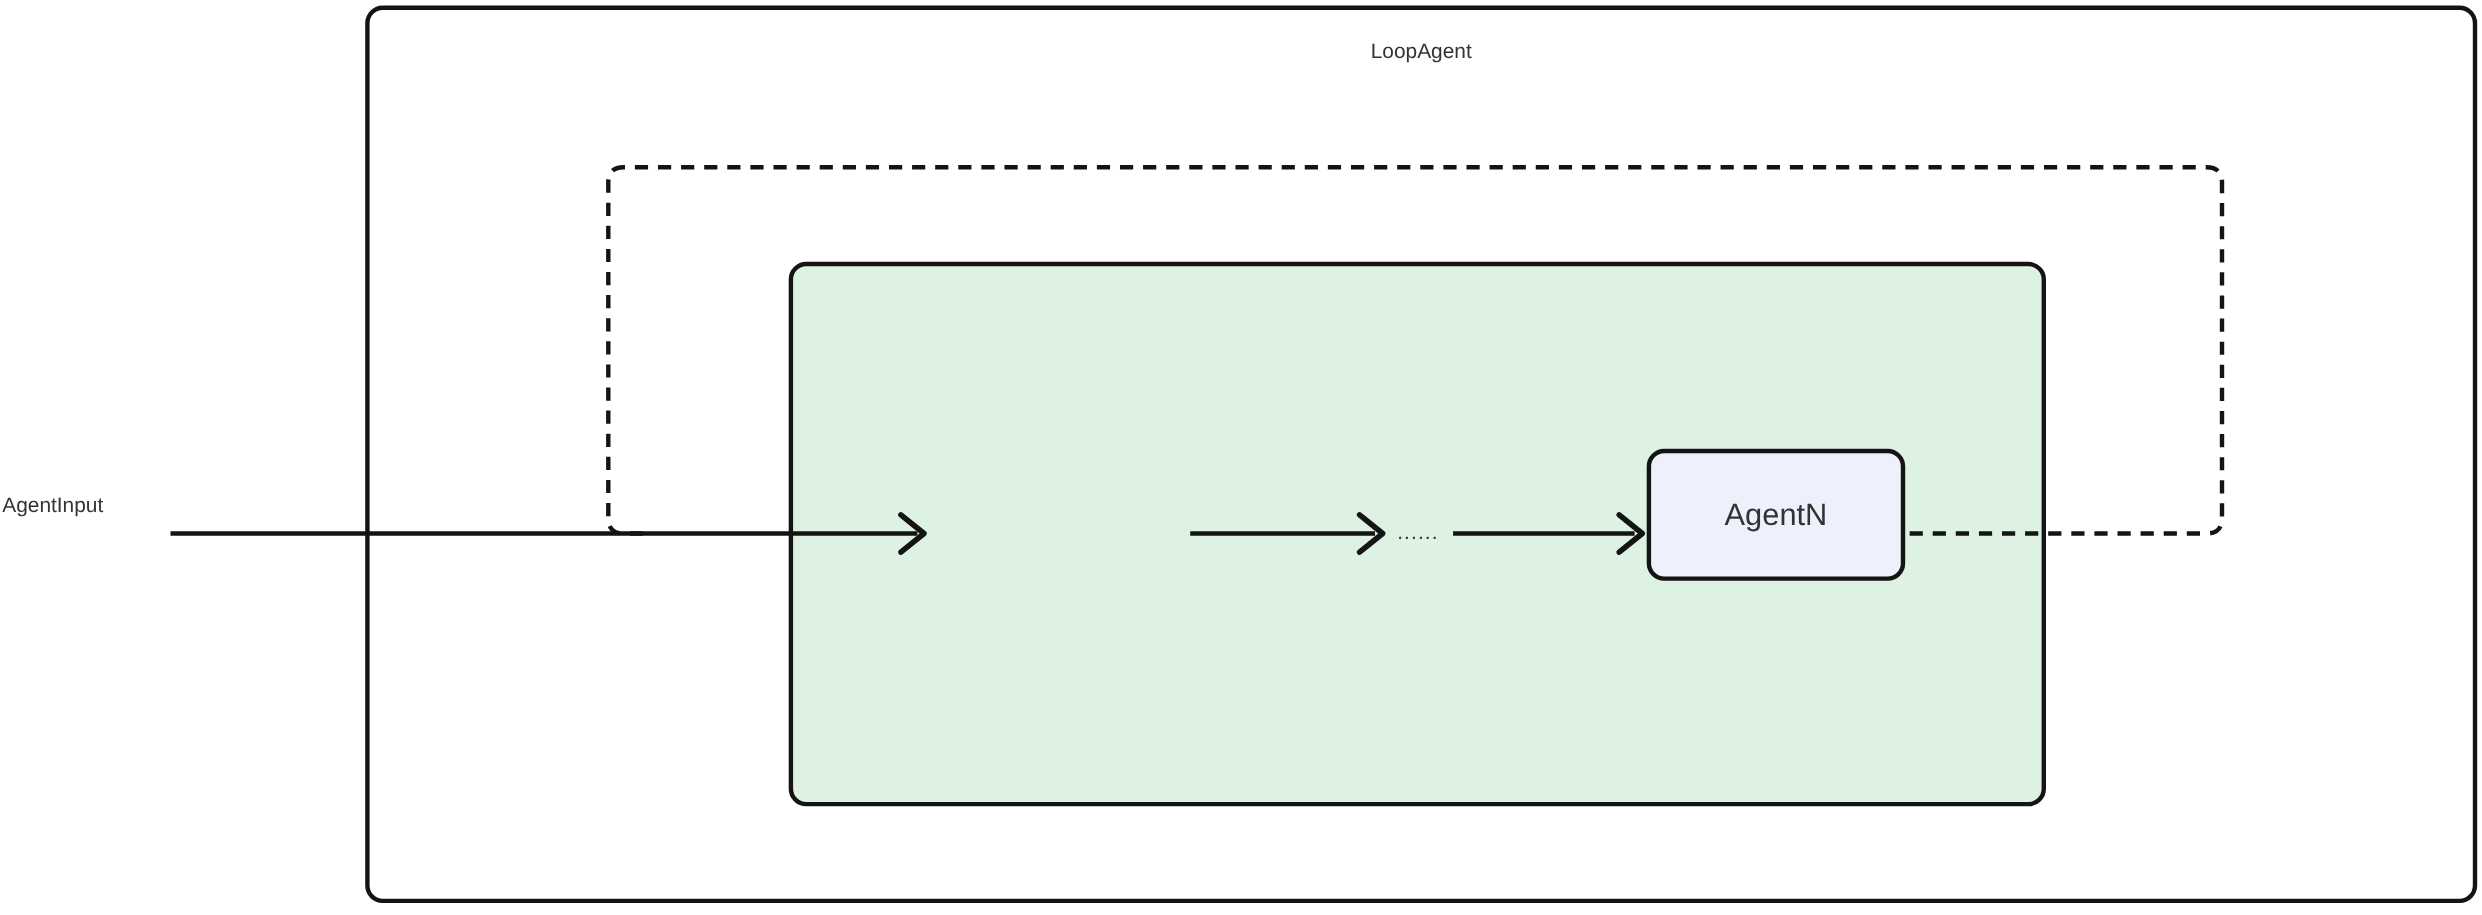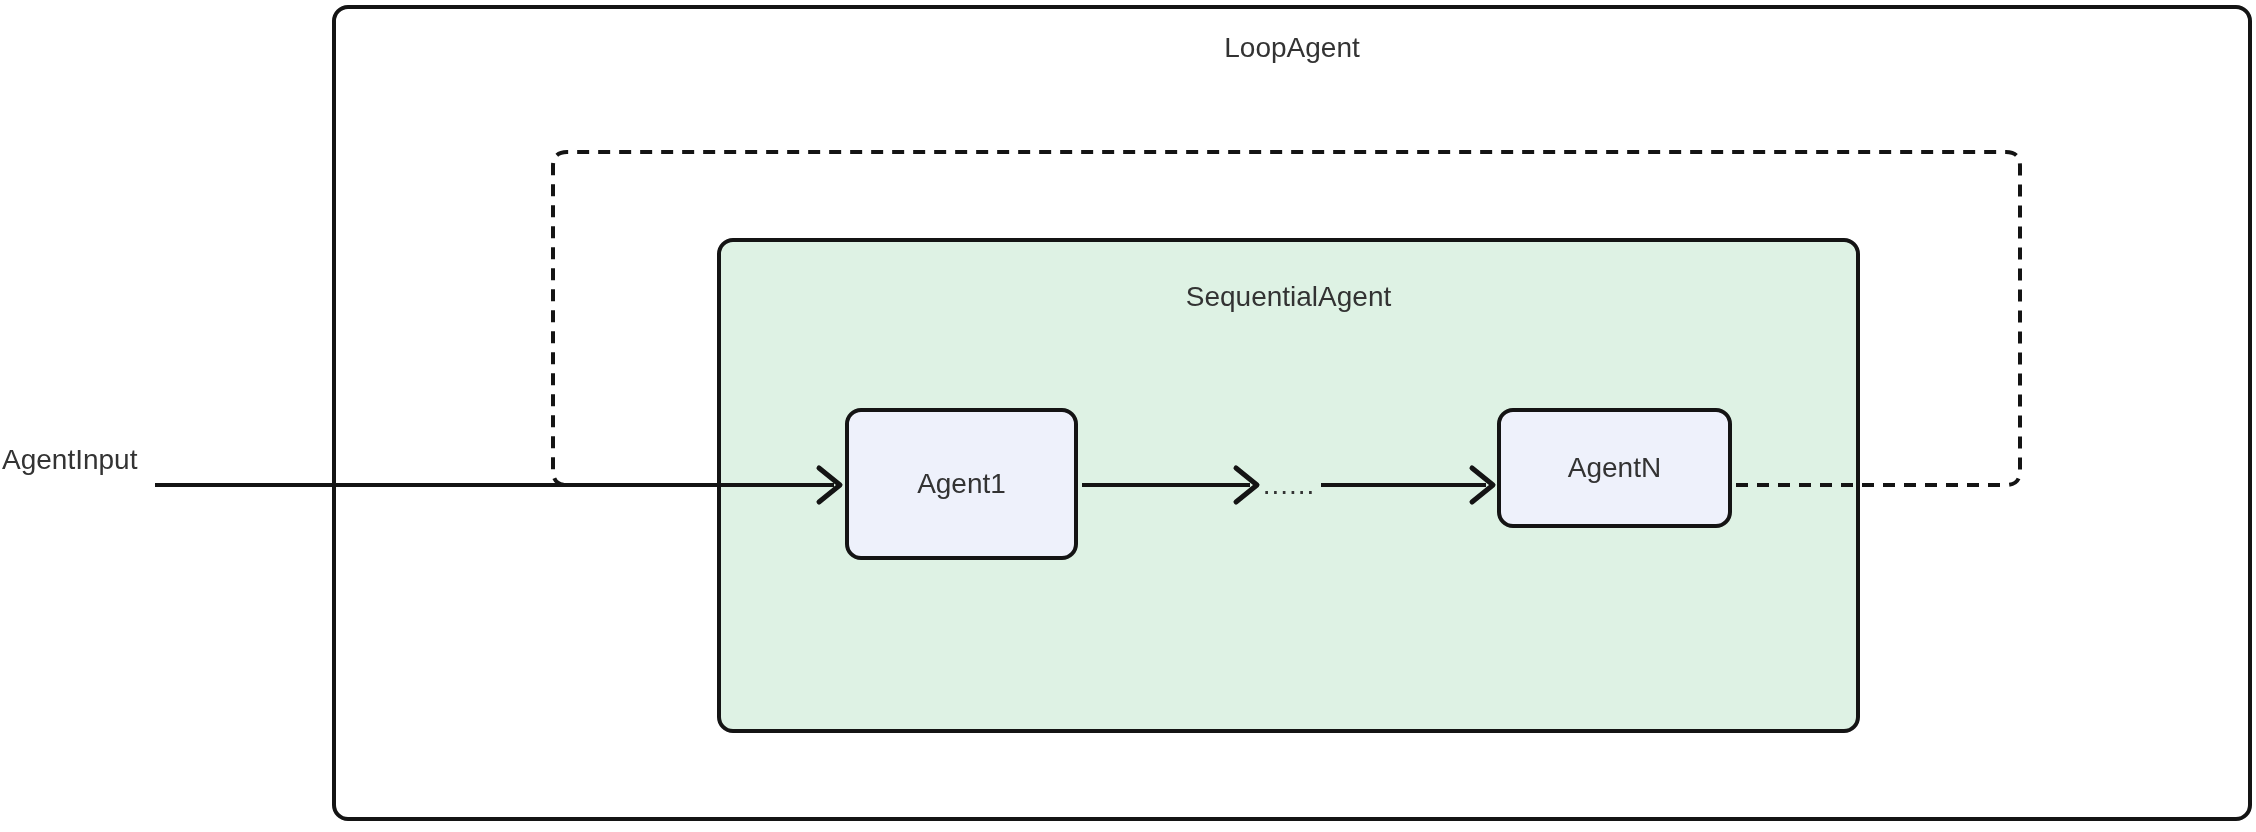--- a/index.html
+++ b/index.html
@@ -41,21 +41,21 @@
     background: var(--node-fill, #eef1fb);
     display: flex;
     align-items: center;
     justify-content: center;
     font-size: 28px;
   }
   .agent1 { left: 845px; top: 408px; width: 233px; height: 152px; }
   .agentn { left: 1497px; top: 408px; width: 235px; height: 120px; }
   .lbl {
     position: absolute;
-    font-size: 28px;
+    font-size: 19px;
     line-height: 34px;
     white-space: nowrap;
   }
   .loop-lbl  { left: 332px; top: 31px;  width: 1920px; text-align: center; }
   .seq-lbl   { left: 717px; top: 280px; width: 1143px; text-align: center; }
   .input-lbl { left: 2px;   top: 443px; }
   .dots-lbl  { left: 1239px; top: 468px; width: 100px; text-align: center; letter-spacing: 1px; }
   svg.overlay {
     position: absolute;
     left: 0; top: 0;
@@ -69,25 +69,21 @@
 </style>
 </head>
 <body>
 
 <div class="canvas">
 
   <div class="box loop-box"></div>
   <div class="lbl loop-lbl">LoopAgent</div>
 
   <div class="box seq-box"></div>
-  <div class="lbl seq-lbl">SequentialAgent</div>
 
-  <div class="node agent1">
-    <span>Agent1</span>
-  </div>
   <div class="node agentn">
     <span>AgentN</span>
   </div>
 
   <div class="lbl input-lbl">AgentInput</div>
   <div class="lbl dots-lbl">......</div>
 
   <svg class="overlay" viewBox="0 0 2256 832" xmlns="http://www.w3.org/2000/svg">
 
     <g>

